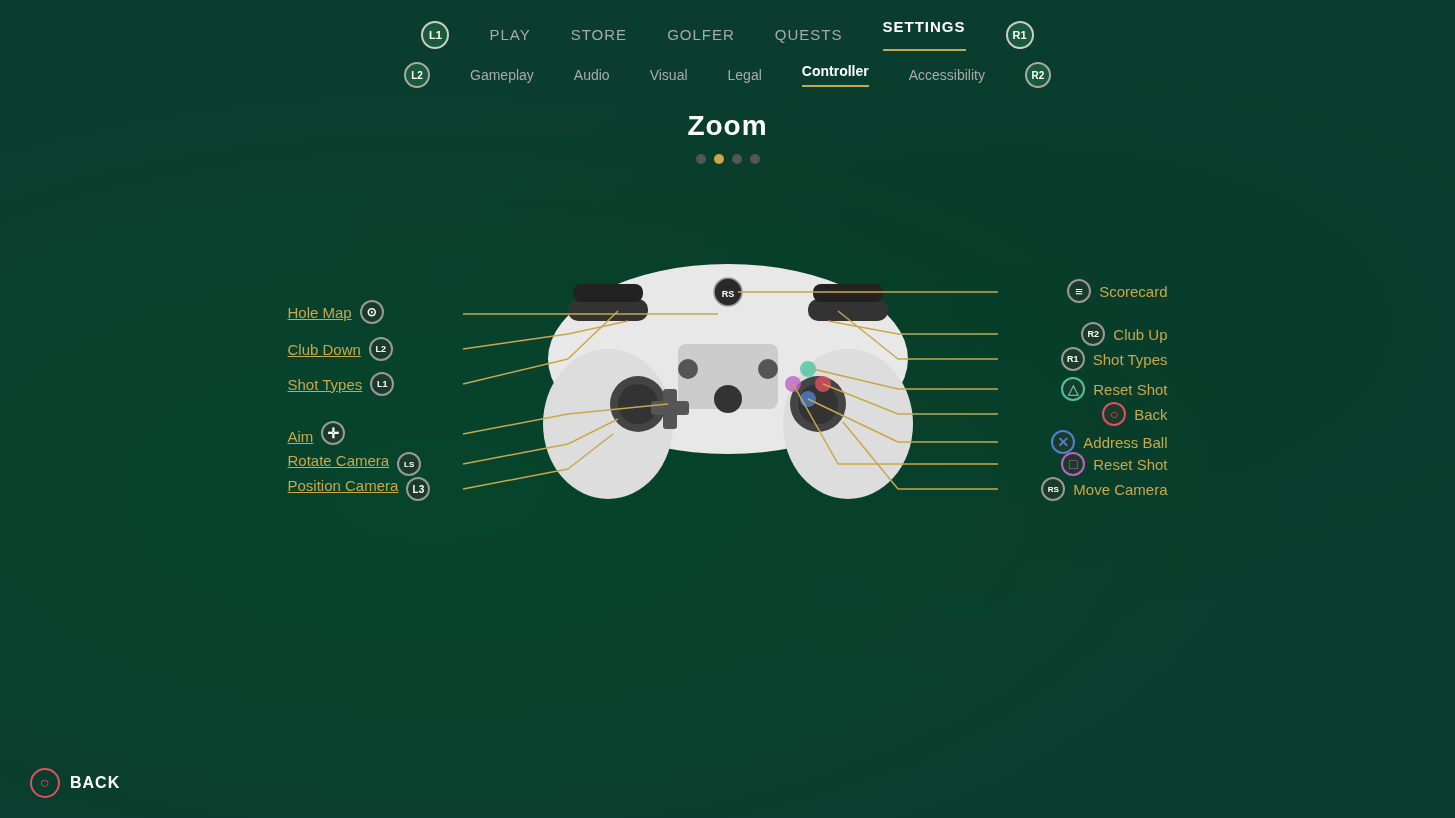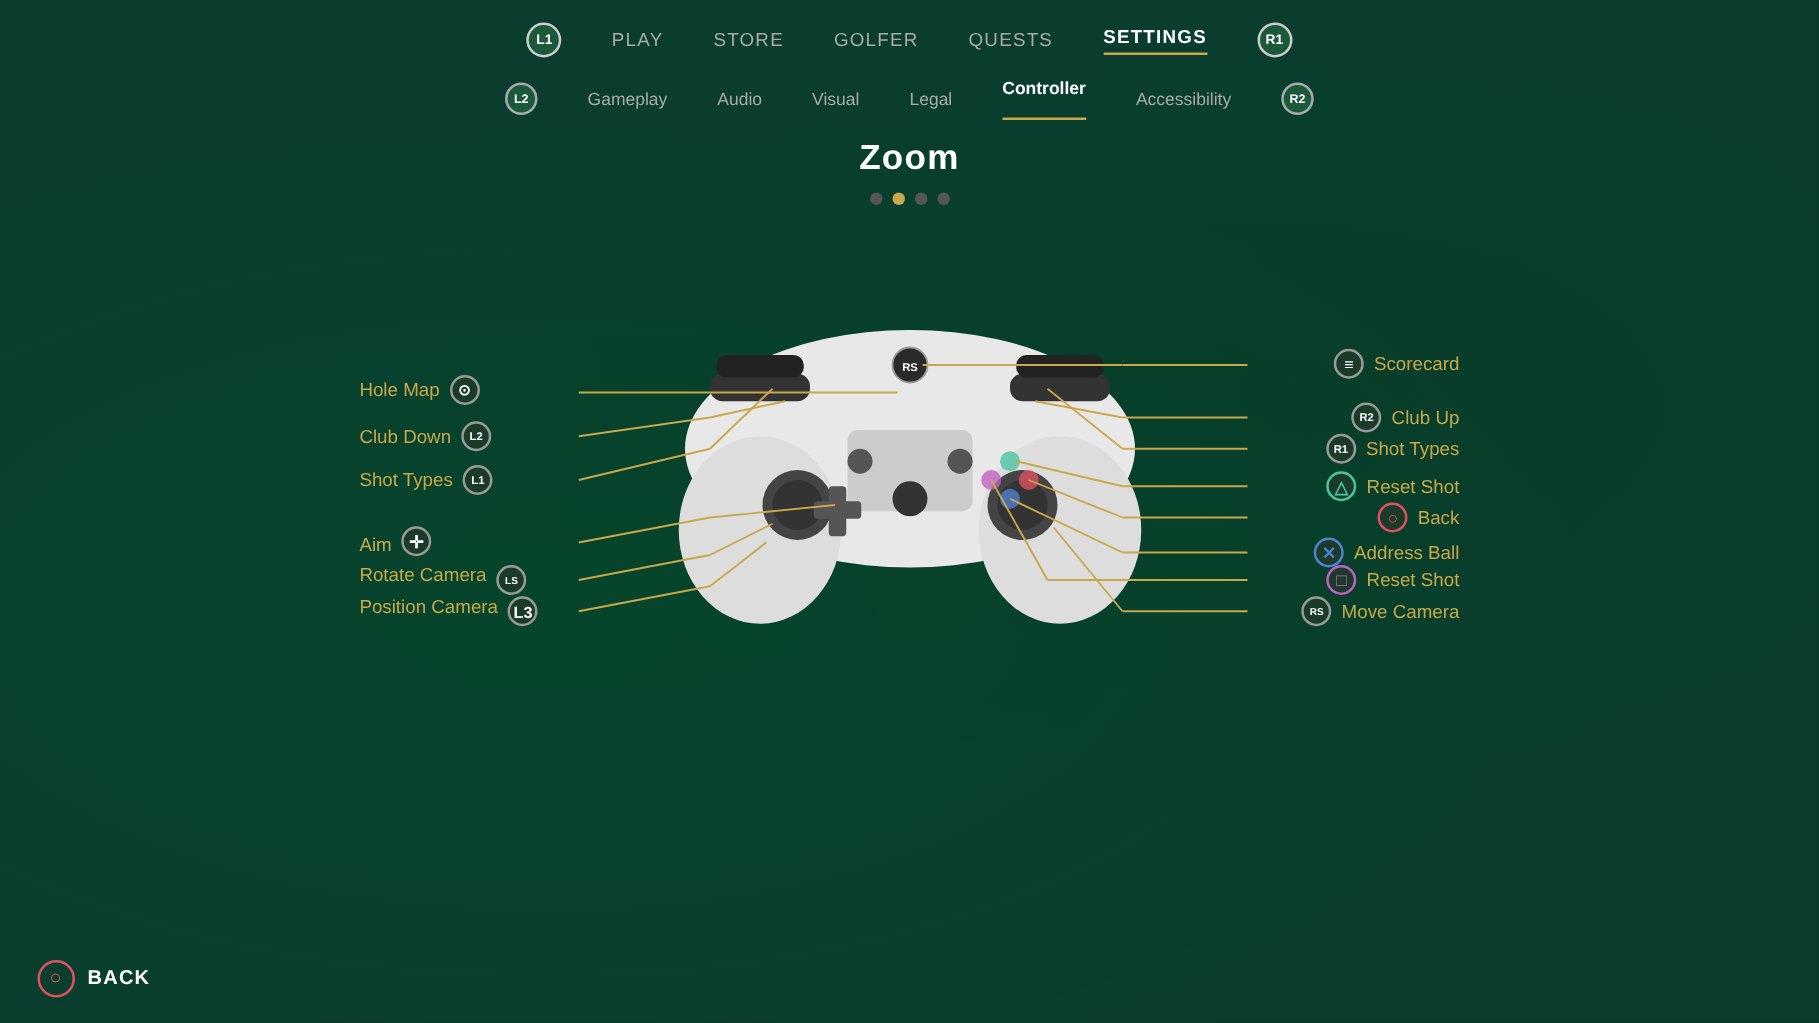--- a/index.html
+++ b/index.html
@@ -42,21 +42,21 @@
       color: #aaa;
       font-size: 15px;
       letter-spacing: 1px;
       cursor: pointer;
       text-transform: uppercase;
     }
     .nav-item.active {
       color: white;
       font-weight: bold;
       border-bottom: 2px solid #c8a84b;
-      padding-bottom: 4px;
+      padding-bottom: 14px;
     }
     
     .sub-nav {
       position: absolute;
       top: 62px;
       left: 0; right: 0;
       display: flex;
       align-items: center;
       justify-content: center;
       gap: 40px;
@@ -73,21 +73,21 @@
     }
     .sub-item {
       color: #aaa;
       font-size: 14px;
       cursor: pointer;
     }
     .sub-item.active {
       color: white;
       font-weight: bold;
       border-bottom: 2px solid #c8a84b;
-      padding-bottom: 16px;
+      padding-bottom: 6px;
     }
     
     .main {
       position: absolute;
       top: 110px;
       left: 0; right: 0;
       bottom: 0;
       display: flex;
       flex-direction: column;
       align-items: center;
@@ -110,20 +110,21 @@
       border-radius: 50%;
       background: #555;
     }
     .dot.active {
       background: #c8a84b;
     }
     .label-text-left {
       color: #c8a84b;
       font-size: 15px;
       font-weight: 500;
+      text-decoration: underline;
     }
     .btn-icon {
       width: 28px; height: 28px;
       border-radius: 50%;
       border: 2px solid #999;
       background: #1a3a2a;
       color: white;
       font-size: 10px;
       font-weight: bold;
       display: flex; align-items: center; justify-content: center;
@@ -306,21 +307,21 @@
       <div class="btn-icon small" style="font-size:14px;">✛</div>
     </div>
 
     <div style="position:absolute;top:268px;left:10px;display:flex;align-items:flex-start;gap:8px;">
       <span class="label-text-left">Rotate Camera</span>
       <div class="btn-icon small" style="font-size:8px;">LS</div>
     </div>
 
     <div style="position:absolute;top:293px;left:10px;display:flex;align-items:flex-start;gap:8px;">
       <span class="label-text-left">Position Camera</span>
-      <div class="btn-icon small" style="font-size:13px;">L3</div>
+      <div class="btn-icon small" style="font-size:10px;">L3</div>
     </div>
 
     <div style="position:absolute;top:95px;right:10px;display:flex;align-items:center;gap:8px;flex-direction:row;">
       <div class="btn-icon small" style="font-size:13px;">≡</div>
       <span class="label-text-right">Scorecard</span>
     </div>
 
     <div style="position:absolute;top:138px;right:10px;display:flex;align-items:center;gap:8px;">
       <div class="btn-icon small">R2</div>
       <span class="label-text-right">Club Up</span>

